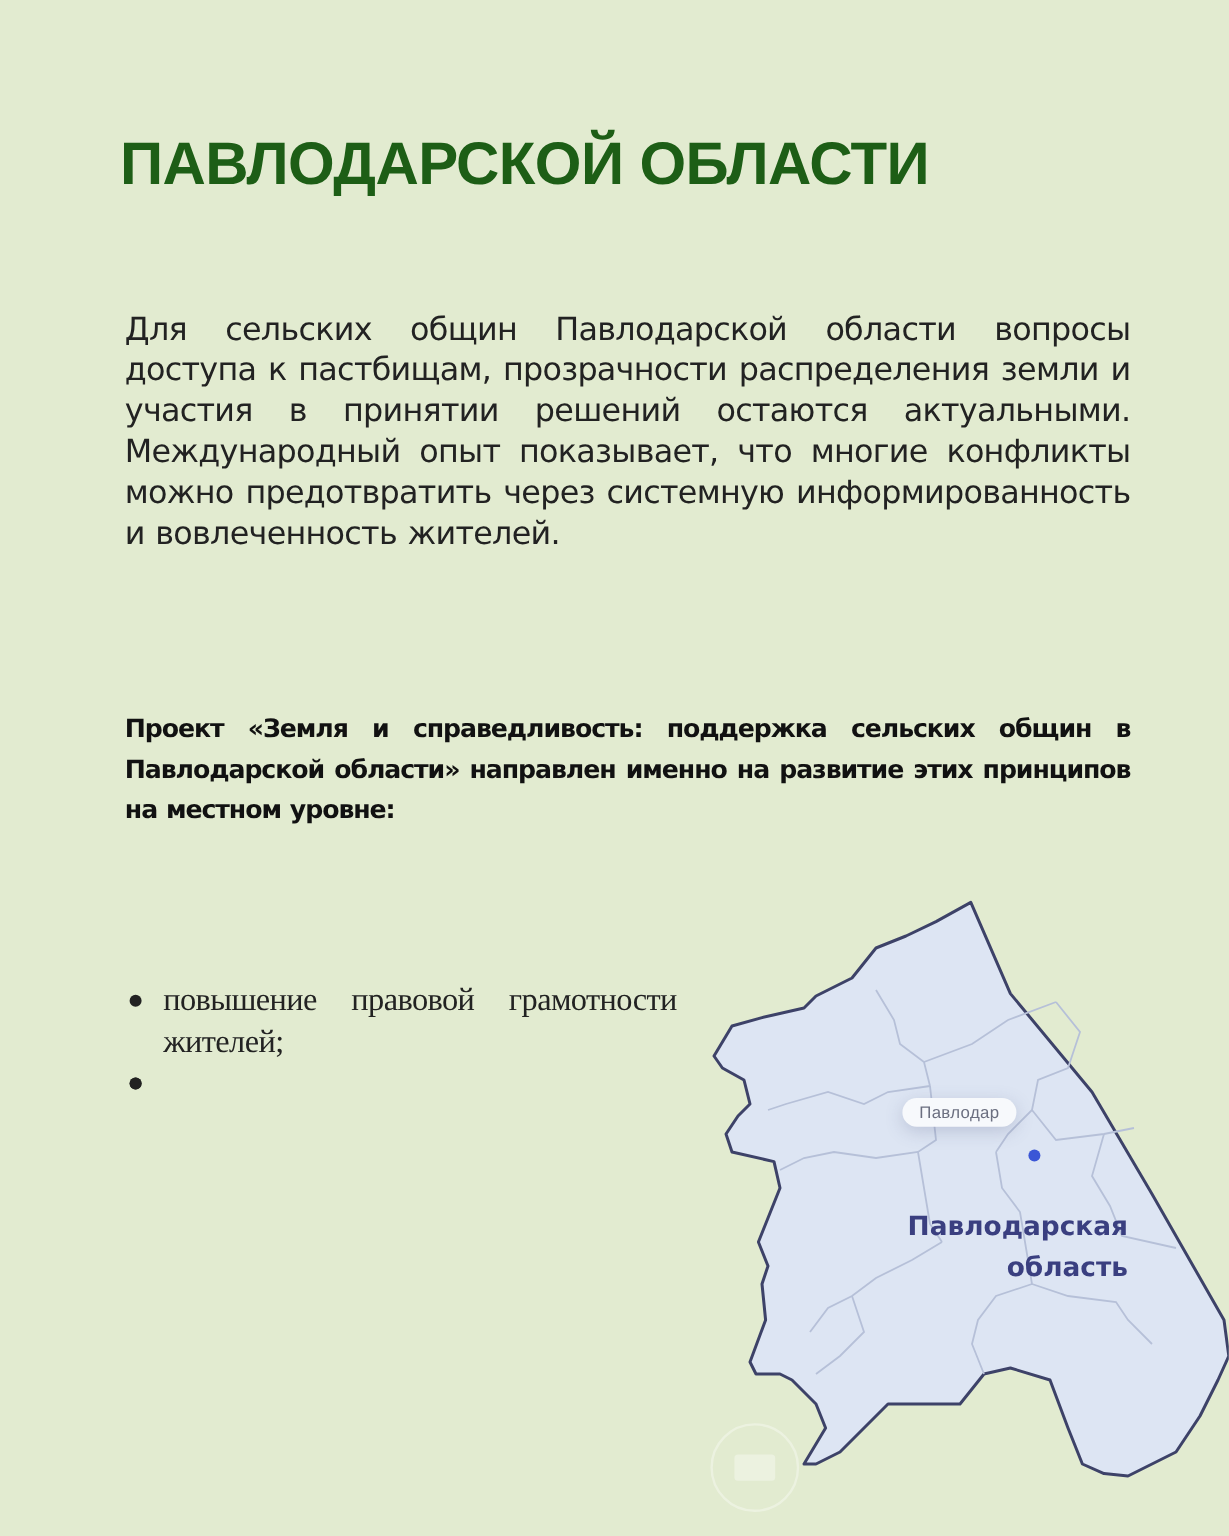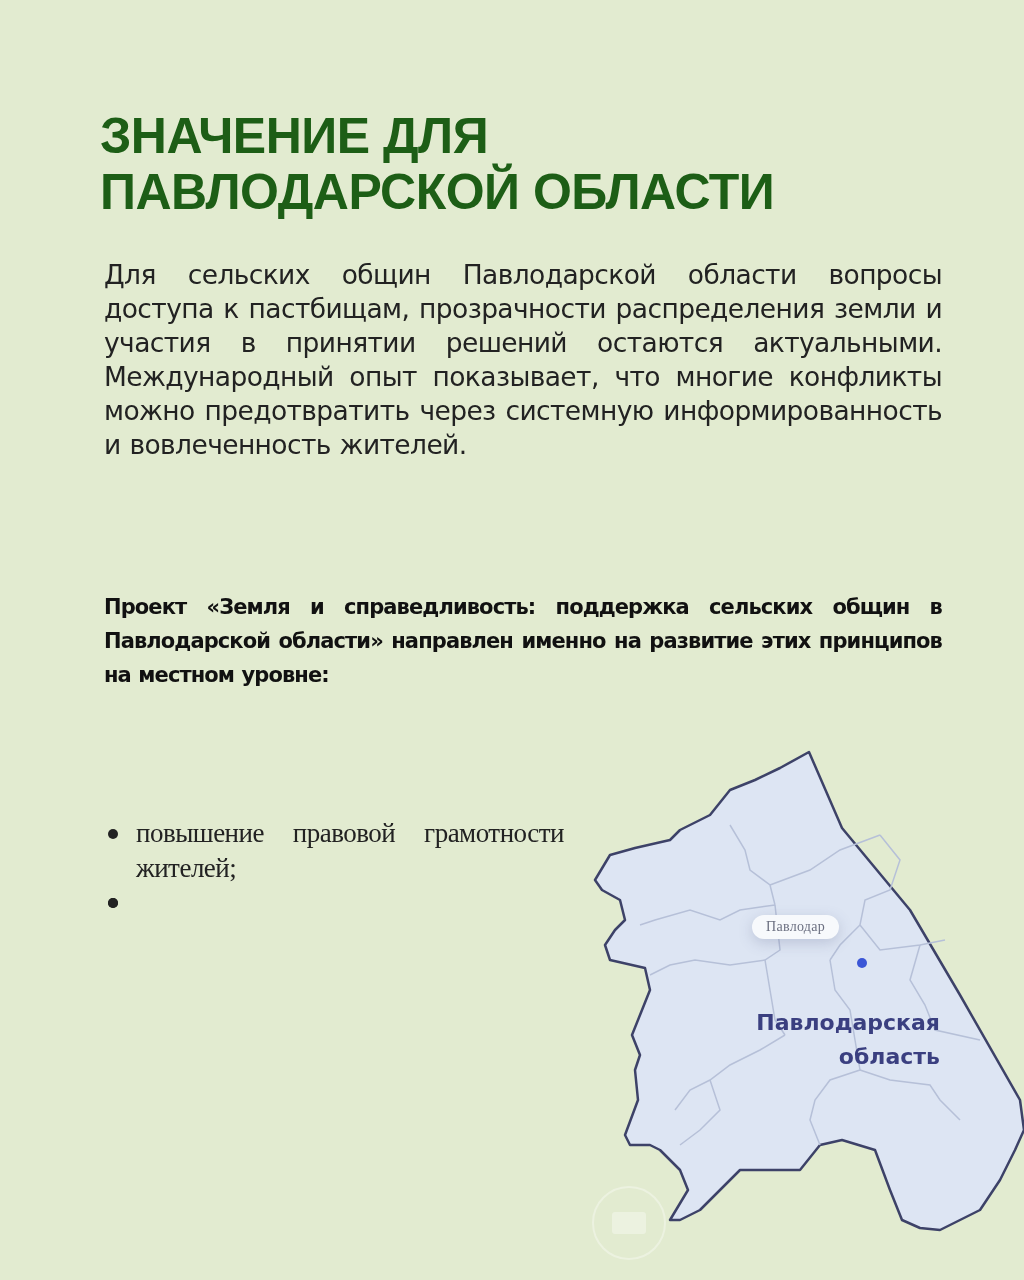--- a/index.html
+++ b/index.html
@@ -43,21 +43,21 @@
     }
     .map {
       position: absolute; left: 580px; top: 750px; width: 444px; height: 500px;
     }
     .map svg { position: absolute; left: 0; top: 0; }
     .city-label {
       position: absolute; left: 752px; top: 915px;
       padding: 4px 14px; border-radius: 12px;
       background: #f7f9fc;
       box-shadow: 0 4px 14px rgba(90,100,140,0.25);
-      font-family: Liberation Serif, serif; font-size: 14px;
+      font-family: Liberation Sans, sans-serif; font-size: 14px;
       color: #6b6f80; letter-spacing: 0.3px;
     }
     .city-dot {
       position: absolute; left: 857px; top: 958px;
       width: 10px; height: 10px; border-radius: 50%; background: #3b56d6;
     }
     .region-label {
       position: absolute; left: 700px; top: 1006px; width: 240px;
       text-align: right;
       font-family: "DejaVu Sans", sans-serif; font-weight: bold;
@@ -71,21 +71,20 @@
     }
     .watermark .env {
       width: 34px; height: 22px; border-radius: 3px;
       background: rgba(255,255,255,0.35);
     }
   </style>
 </head>
 <body>
 
 <div class="title">
-  <div>ЗНАЧЕНИЕ ДЛЯ</div>
   <div>ПАВЛОДАРСКОЙ ОБЛАСТИ</div>
 </div>
 
 <p class="para p1" style="margin:0">Для сельских общин Павлодарской области вопросы доступа к пастбищам, прозрачности распределения земли и участия в принятии решений остаются актуальными. Международный опыт показывает, что многие конфликты можно предотвратить через системную информированность и вовлеченность жителей.</p>
 
 <p class="para p2" style="margin:0">Проект «Земля и справедливость: поддержка сельских общин в Павлодарской области» направлен именно на развитие этих принципов на местном уровне:</p>
 
 <ul class="bullets">
   <li><span class="dot"></span><span>повышение правовой грамотности жителей;</span></li>
   <li><span class="dot"></span></li>

